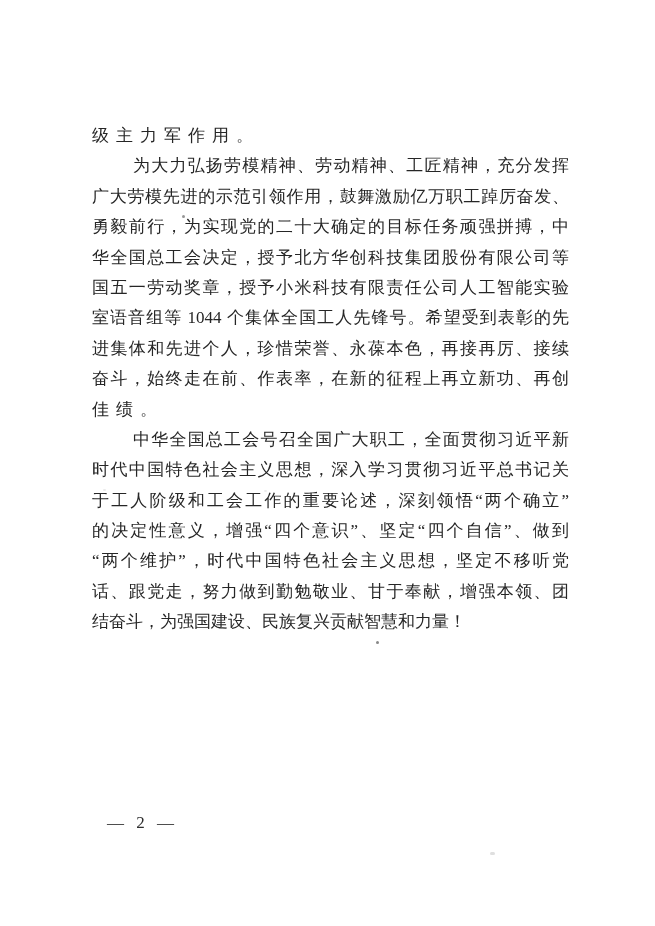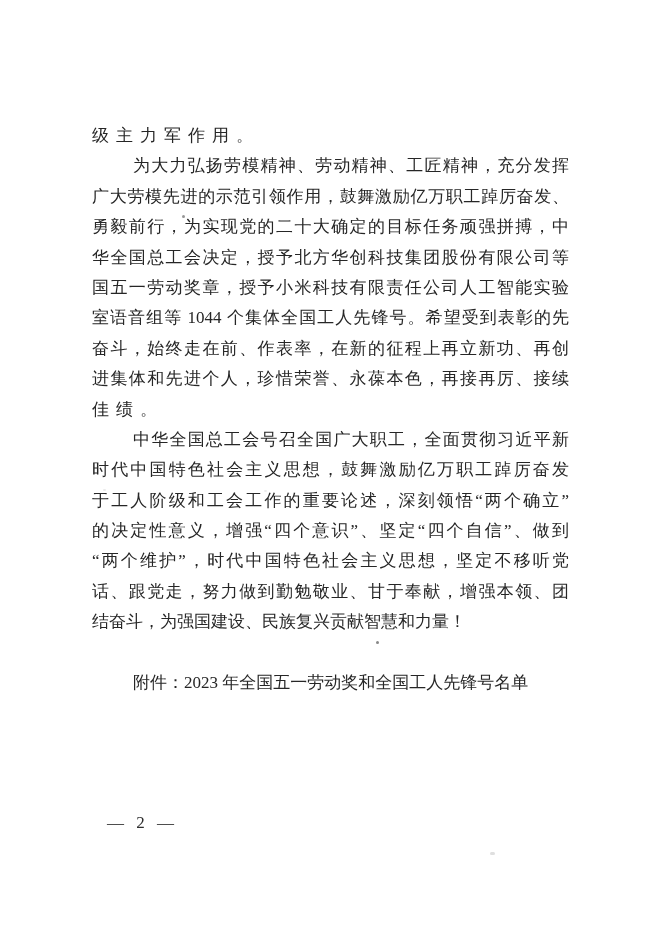--- a/index.html
+++ b/index.html
@@ -77,34 +77,33 @@
 <div class="page">
 
   <div class="text-block">
     <div class="line loose">级主力军作用。</div>
     <div class="line j ind">为大力弘扬劳模精神、劳动精神、工匠精神，充分发挥</div>
     <div class="line j">广大劳模先进的示范引领作用，鼓舞激励亿万职工踔厉奋发、</div>
     <div class="line j">勇毅前行，为实现党的二十大确定的目标任务顽强拼搏，中</div>
     <div class="line j">华全国总工会决定，授予北方华创科技集团股份有限公司等</div>
     <div class="line j">国五一劳动奖章，授予小米科技有限责任公司人工智能实验</div>
     <div class="line j">室语音组等 1044 个集体全国工人先锋号。希望受到表彰的先</div>
+    <div class="line j">进集体和先进个人，珍惜荣誉、永葆本色，再接再厉、接续</div>
     <div class="line j">奋斗，始终走在前、作表率，在新的征程上再立新功、再创</div>
-    <div class="line j">进集体和先进个人，珍惜荣誉、永葆本色，再接再厉、接续</div>
     <div class="line loose">佳绩。</div>
     <div class="line j ind">中华全国总工会号召全国广大职工，全面贯彻习近平新</div>
-    <div class="line j">时代中国特色社会主义思想，鼓舞激励亿万职工踔厉奋发</div>
+    <div class="line j">时代中国特色社会主义思想，深入学习贯彻习近平总书记关</div>
     <div class="line j">于工人阶级和工会工作的重要论述，深刻领悟“两个确立”</div>
     <div class="line j">的决定性意义，增强“四个意识”、坚定“四个自信”、做到</div>
     <div class="line j">“两个维护”，时代中国特色社会主义思想，坚定不移听党</div>
     <div class="line j">话、跟党走，努力做到勤勉敬业、甘于奉献，增强本领、团</div>
     <div class="line">结奋斗，为强国建设、民族复兴贡献智慧和力量！</div>
 
     <div class="blank-line"></div>
 
-    <div class="line ind">附件：2023 年全国五一劳动奖和全国工人先锋号名单</div>
   </div>
 
   <div class="footer">— 2 —</div>
 
   <div class="speck s1"></div>
   <div class="speck s2"></div>
   <div class="speck s3"></div>
   <div class="speck s4"></div>
   <div class="speck s5"></div>
 

